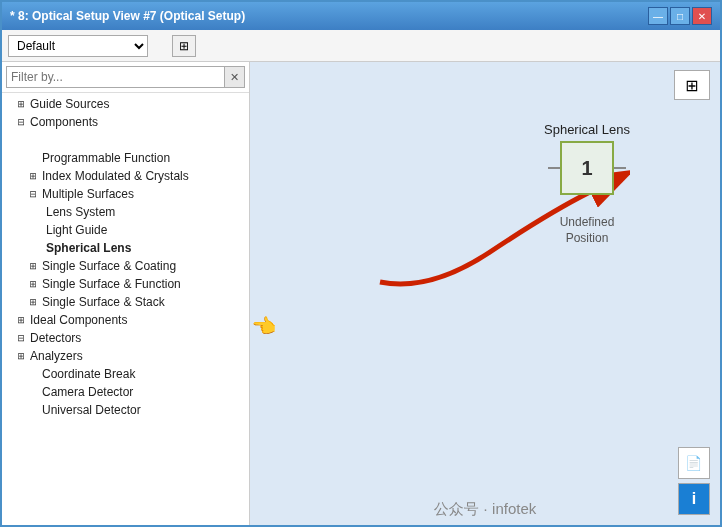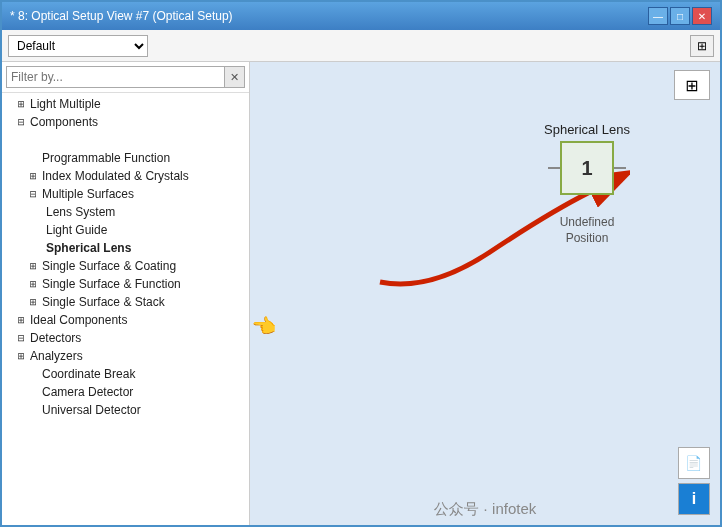--- a/index.html
+++ b/index.html
@@ -28,21 +28,21 @@
       padding: 4px 8px;
       display: flex;
       align-items: center;
       justify-content: space-between;
       height: 28px;
       flex-shrink: 0;
     }
 
     .title-bar-title {
       font-size: 12px;
-      font-weight: normal;
+      font-weight: bold;
     }
 
     .title-bar-controls {
       display: flex;
       gap: 2px;
     }
 
     .title-bar-btn {
       width: 20px;
       height: 18px;
@@ -60,24 +60,23 @@
       background: #e05050;
     }
 
     
     .toolbar {
       background: #f5f5f5;
       border-bottom: 1px solid #ccc;
       padding: 4px 6px;
       display: flex;
       align-items: center;
-      gap: 6px;
+      gap: 24px;
       height: 32px;
       flex-shrink: 0;
-      justify-content: space-between;
     }
 
     .toolbar-select {
       width: 140px;
       height: 22px;
       border: 1px solid #aaa;
       background: white;
       font-size: 12px;
       padding: 1px 4px;
     }
@@ -334,21 +333,21 @@
     <div class="left-panel">
 
       <div class="filter-bar">
         <input class="filter-input" type="text" placeholder="Filter by..." style="">
         <div class="filter-clear">✕</div>
       </div>
 
       <div class="tree" id="tree-container">
       <div class="tree-item tree-indent-1">
             <span class="expand-icon">⊞</span>
-            <span class="tree-label">Light Multiple</span>
+            <span class="tree-label">Guide Sources</span>
           </div>
           <div class="tree-item tree-indent-1">
             <span class="expand-icon">⊟</span>
             <span class="tree-label">Components</span>
           </div>
           <div class="tree-item tree-indent-2">
             <span class="expand-icon"></span>
           </div>
           <div class="tree-item tree-indent-2">
             <span class="expand-icon"></span>

